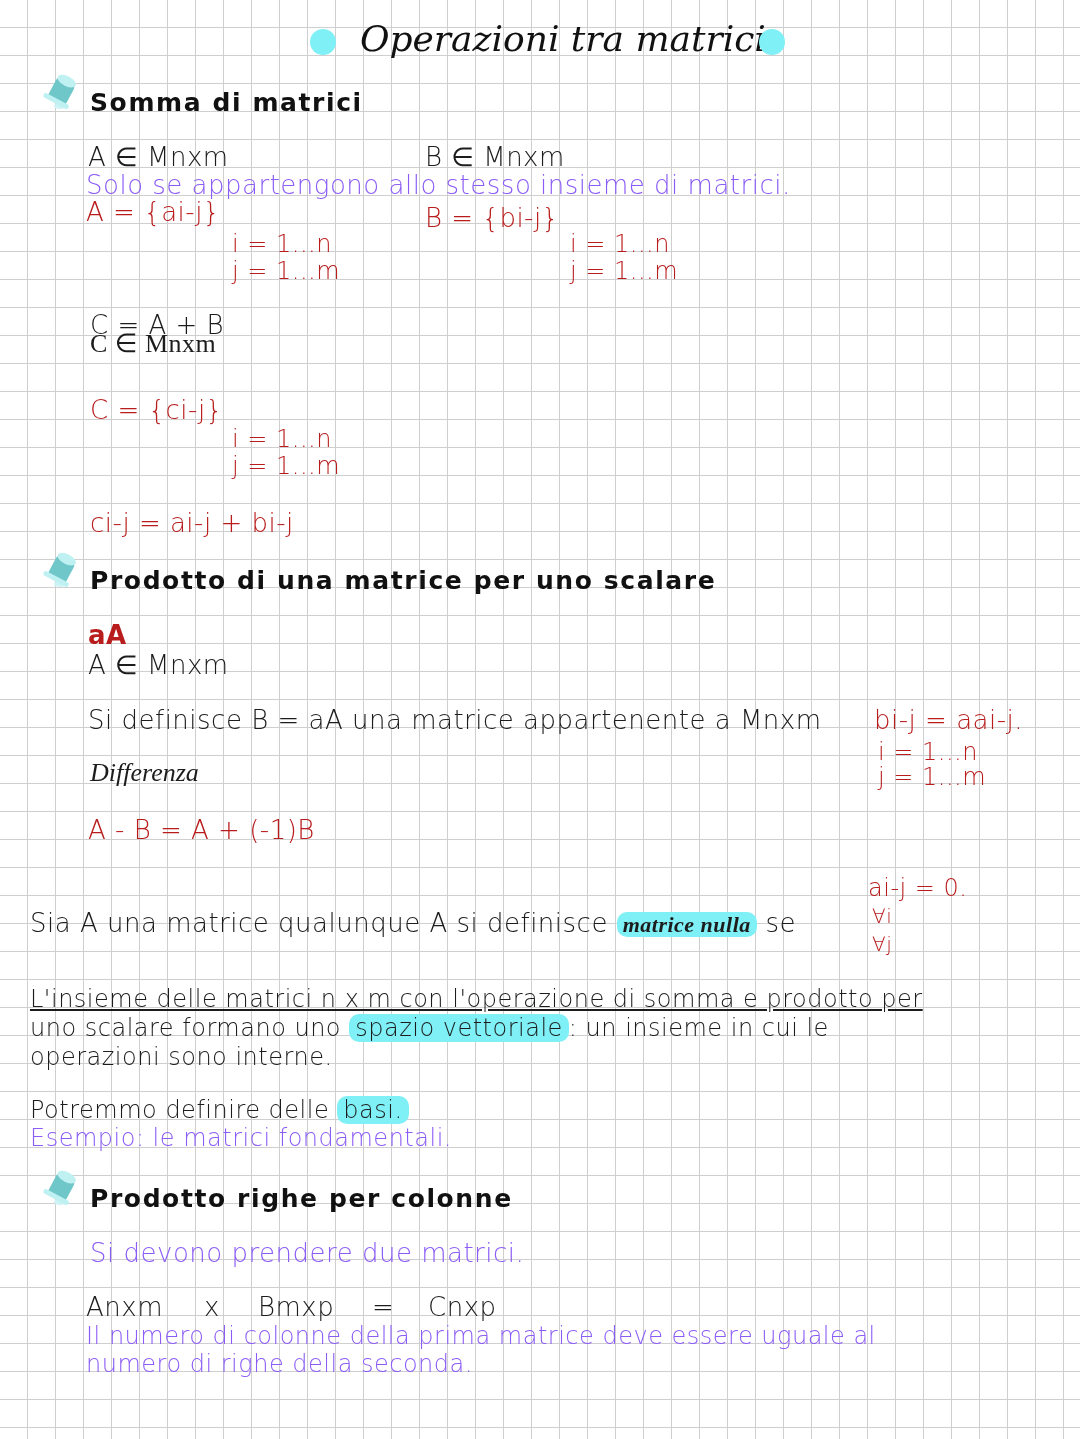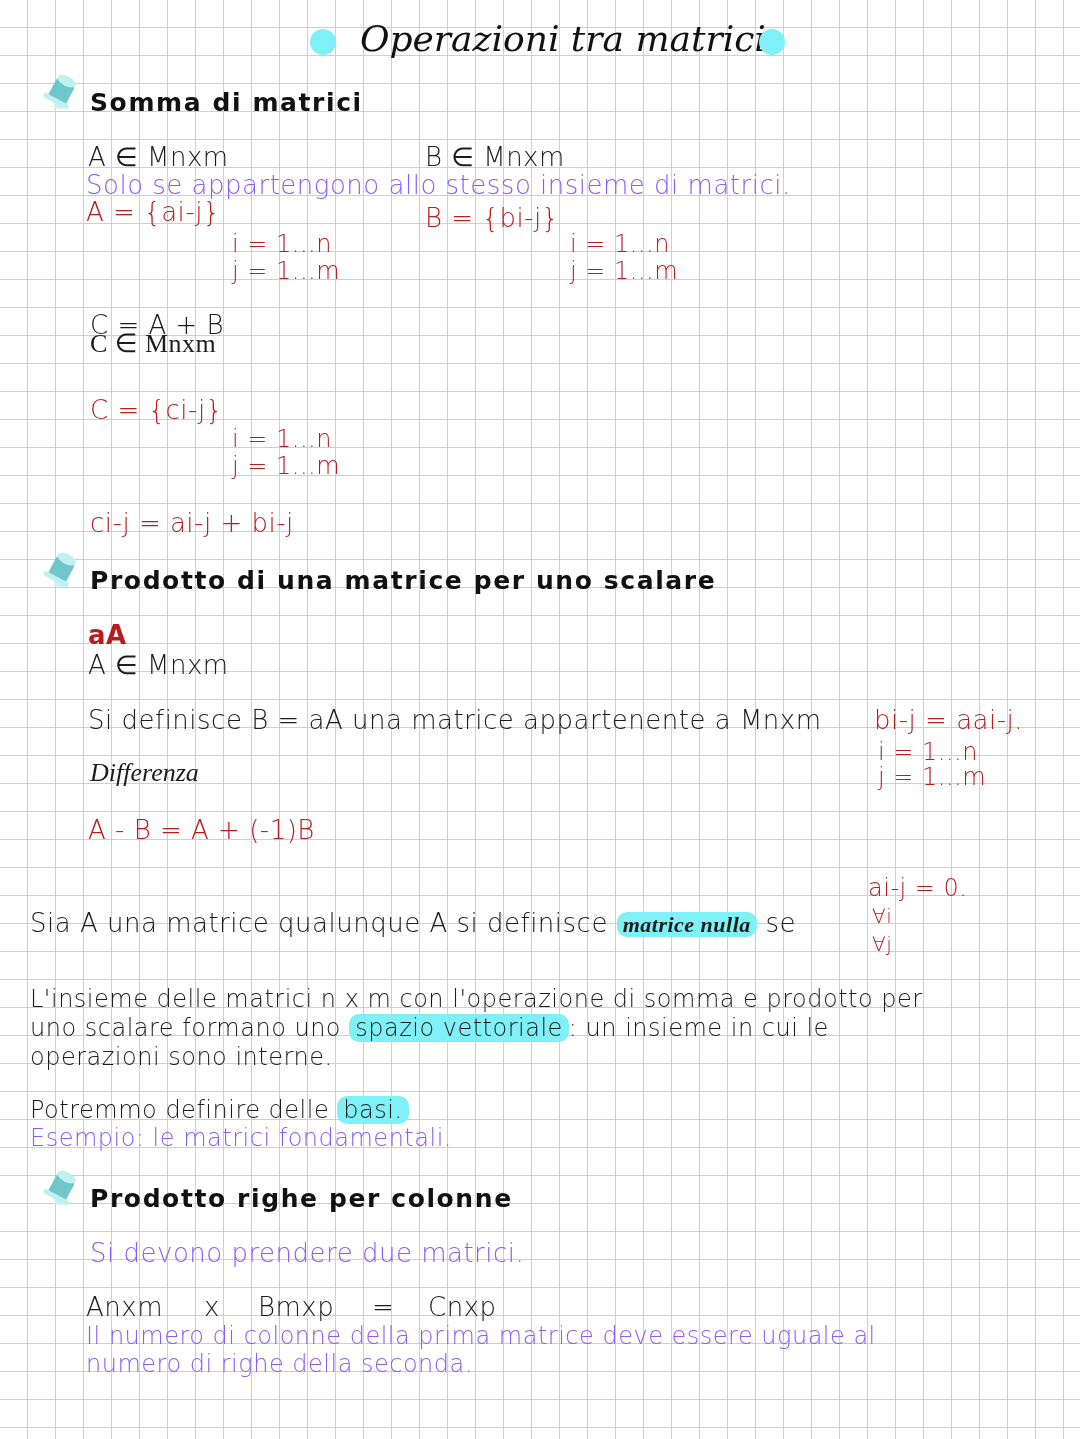--- a/index.html
+++ b/index.html
@@ -92,21 +92,21 @@
 
 <div class="abs hw t26 black" style="left:30px; top:900px;margin-top:8px;">
   <span>Sia A una matrice qualunque A si definisce</span>
   <span class="hl ital" style="font-size:22px; font-weight:bold;">matrice nulla</span>
   <span>se</span>
 </div>
 <div class="abs hw t24 blue" style="left:868px; top:874px;">ai-j =  0.</div>
 <div class="abs hw t20 blue" style="left:872px; top:904px;">∀i</div>
 <div class="abs hw t20 blue" style="left:872px; top:932px;">∀j</div>
 
-<div class="abs hw t24 black" style="left:30px; top:985px;">L'insieme delle matrici n x m con l'operazione di somma e prodotto per</div>
+<div class="abs hw t24 black" style="left:30px; top:985px;text-decoration:underline;">L'insieme delle matrici n x m con l'operazione di somma e prodotto per</div>
 <div class="abs hw t24 black" style="left:30px; top:1014px;">
   <span>uno scalare formano uno</span>
   <span class="hl">spazio vettoriale</span><span>: un insieme in cui le</span>
 </div>
 <div class="abs hw t24 black" style="left:30px; top:1043px;">operazioni sono interne.</div>
 <div class="abs hw t24 black" style="left:30px; top:1096px;">
   <span>Potremmo definire delle</span>
   <span class="hl">basi.</span>
 </div>
 <div class="abs hw t24 gray" style="left:30px; top:1124px;">Esempio: le matrici fondamentali.</div>

